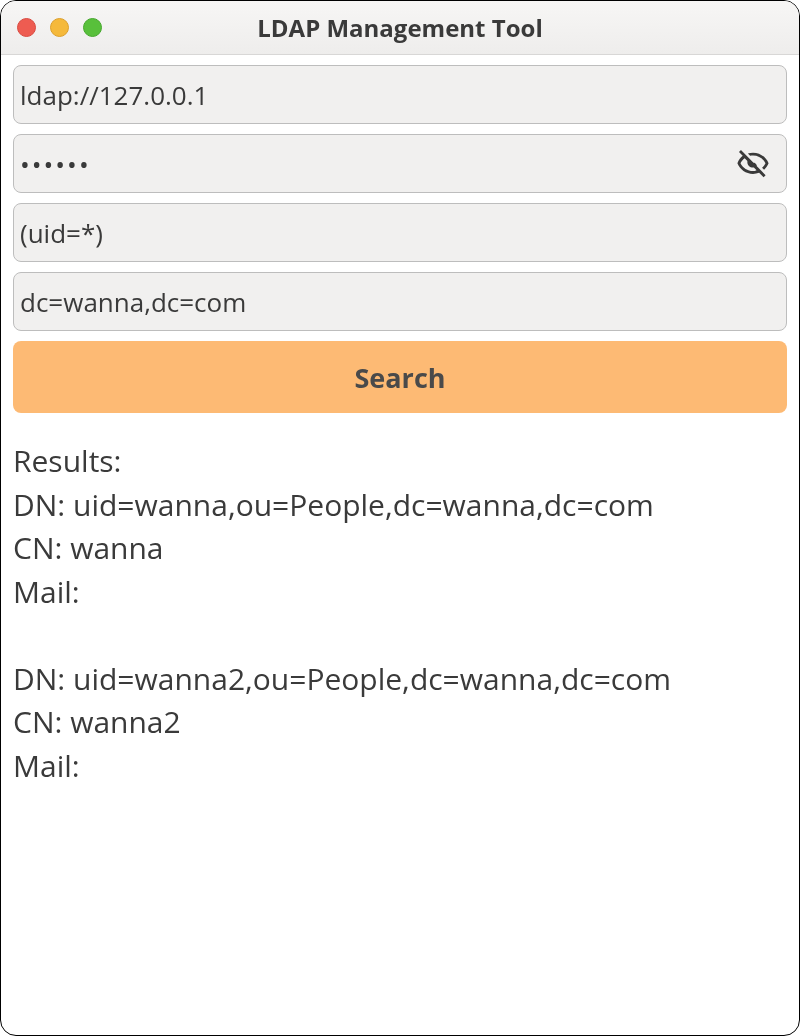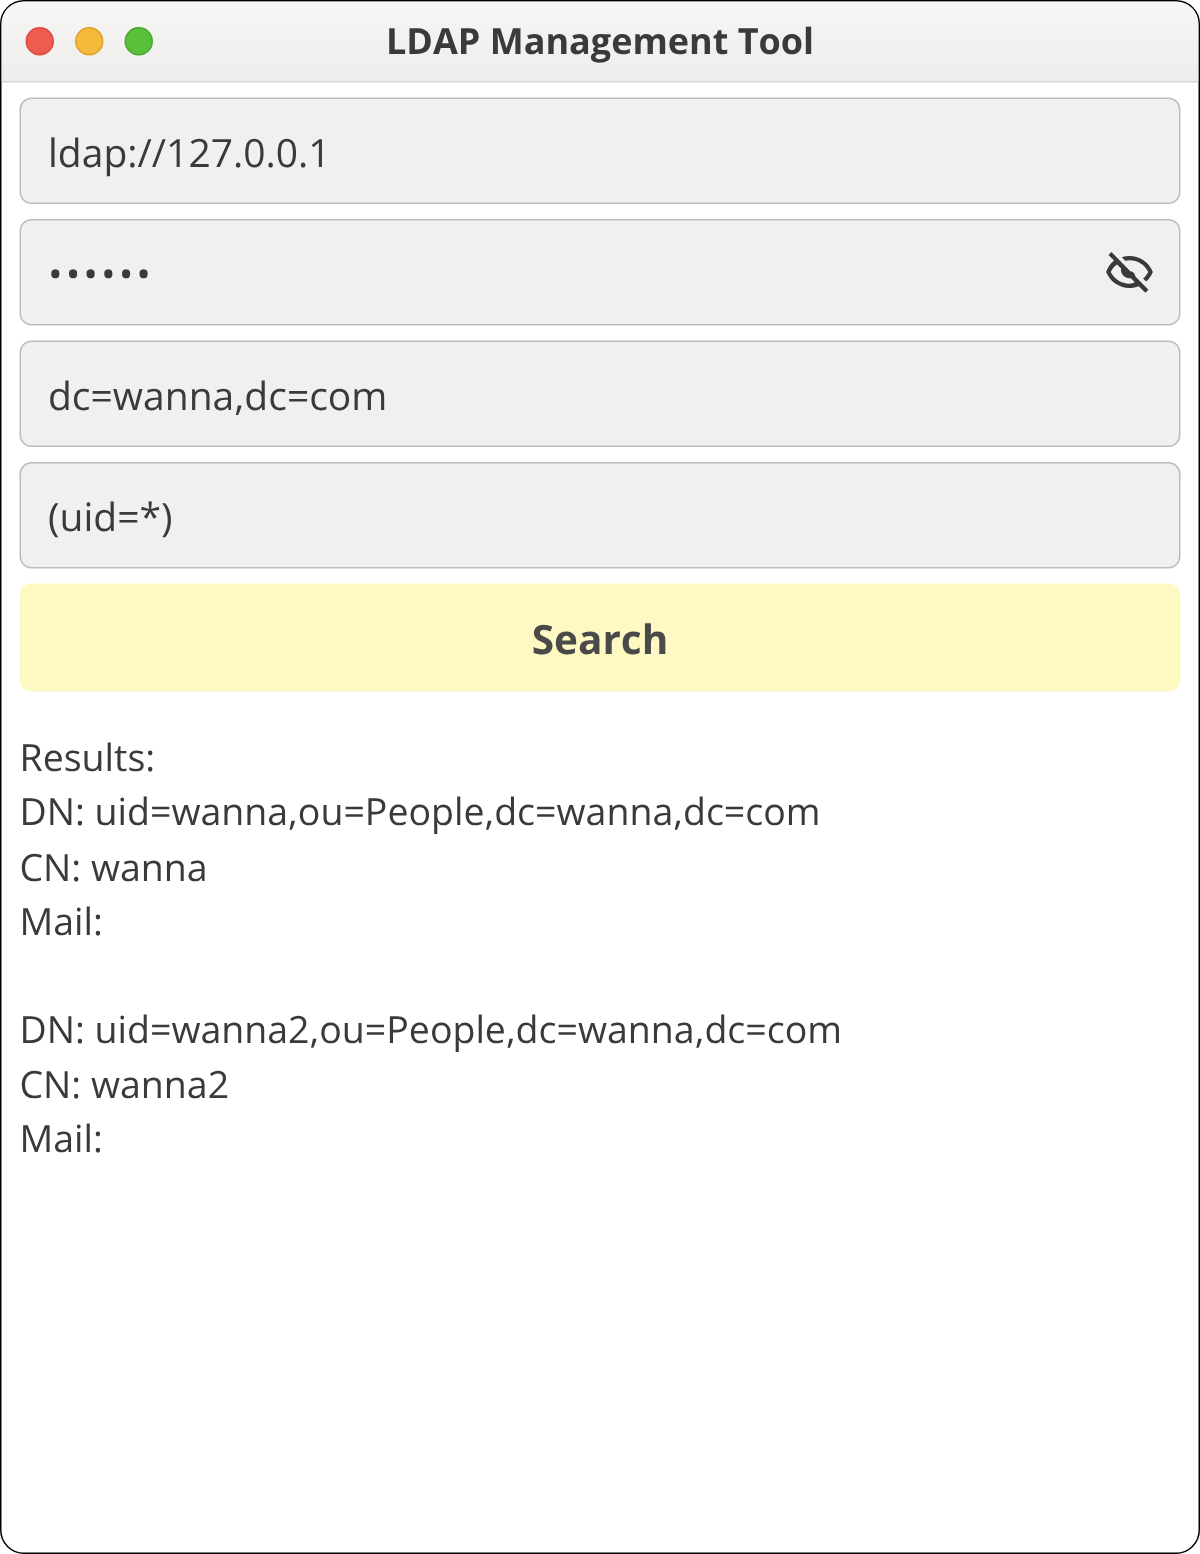--- a/index.html
+++ b/index.html
@@ -61,25 +61,25 @@
       display: flex;
       flex-direction: column;
       gap: 10px;
     }
     .field {
       position: relative;
       width: 100%;
     }
     .text-input {
       width: 100%;
-      height: 71px;
+      height: 59px;
       border: 1px solid #bdbdbd;
       border-radius: 8px;
       background: #f1f0ef;
-      padding: 0 18px;
+      padding: 0 6px;
       font-size: 26px;
       color: #3a3a3a;
       font-family: inherit;
       outline: none;
     }
     .text-input.password {
       padding-right: 64px;
       letter-spacing: 2px;
     }
     .eye-toggle {
@@ -95,30 +95,30 @@
       cursor: pointer;
       border: none;
       background: transparent;
       padding: 0;
     }
     .search-button {
       width: 100%;
       height: 72px;
       border: none;
       border-radius: 8px;
-      background: #fef9c3;
+      background: #fdba74;
       font-size: 27px;
       font-weight: 700;
       color: #4a4a4a;
       cursor: pointer;
       font-family: inherit;
     }
     .results {
       padding: 26px 12px 0 12px;
-      font-size: 25px;
+      font-size: 30px;
       color: #3a3a3a;
       line-height: 1.45;
       white-space: pre-wrap;
     }
   </style>
 </head>
 <body>
 
 <div class="window">
   <div class="titlebar">
@@ -136,24 +136,24 @@
     </div>
     <div class="field">
       <input class="text-input password" type="text" value="••••••" style="">
       <button class="eye-toggle">
         <svg width="34" height="34" viewBox="0 0 24 24" fill="#3a3a3a">
           <path d="M12 6c3.79 0 7.17 2.13 8.82 5.5-.59 1.22-1.42 2.27-2.41 3.12l1.42 1.42c1.38-1.22 2.47-2.76 3.17-4.54C21.27 7.11 17 4 12 4c-1.27 0-2.49.2-3.64.57l1.65 1.65C10.66 6.09 11.32 6 12 6zM2.1 3.51L4.74 6.15C3.07 7.46 1.77 9.29 1 11.5 2.73 15.89 7 19 12 19c1.52 0 2.98-.29 4.32-.82l3.17 3.17 1.41-1.41L3.51 2.1 2.1 3.51zM12 17c-3.79 0-7.17-2.13-8.82-5.5.7-1.43 1.72-2.61 2.95-3.52L8.04 9.9c-.03.2-.04.4-.04.6 0 2.21 1.79 4 4 4 .2 0 .4-.01.6-.04l1.91 1.91C13.74 16.79 12.89 17 12 17zm-.17-5.83l2.99 2.99c.01-.05.01-.11.01-.16 0-1.66-1.34-3-3-3-.05 0-.11 0-.16.01l.16.16z"></path>
         </svg>
       </button>
     </div>
     <div class="field">
-      <input class="text-input" type="text" value="dc=wanna,dc=com" style="">
+      <input class="text-input" type="text" value="(uid=*)" style="">
     </div>
     <div class="field">
-      <input class="text-input" type="text" value="(uid=*)" style="">
+      <input class="text-input" type="text" value="dc=wanna,dc=com" style="">
     </div>
     <button class="search-button">Search</button>
   </div>
 
   <div class="results">Results:
 DN: uid=wanna,ou=People,dc=wanna,dc=com
 CN: wanna
 Mail: 
 
 DN: uid=wanna2,ou=People,dc=wanna,dc=com

